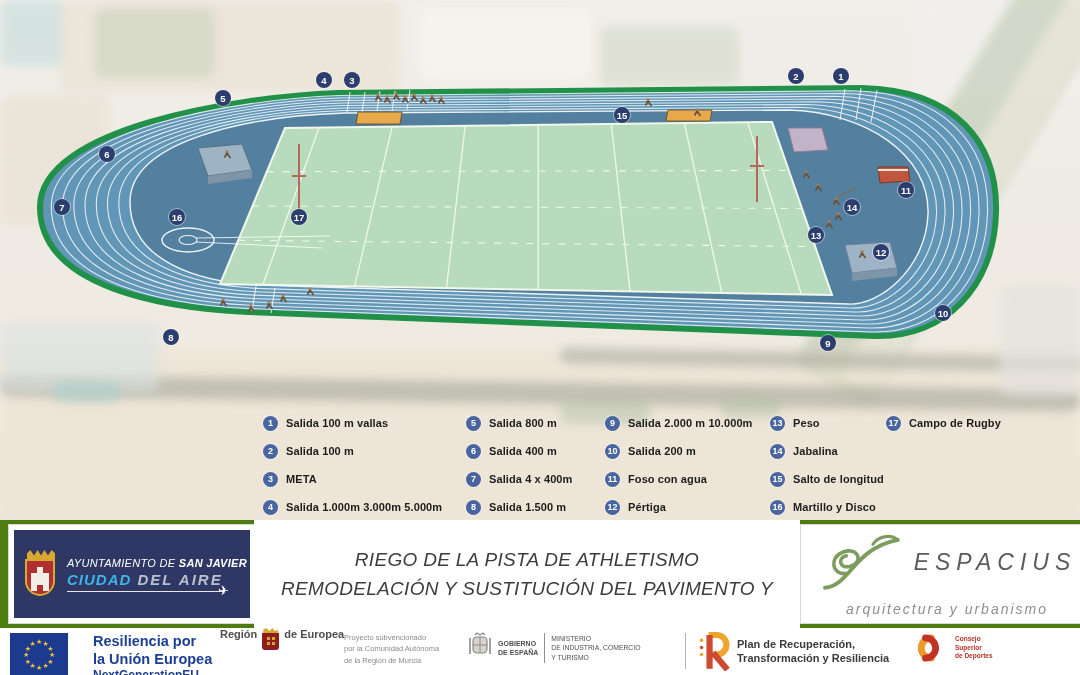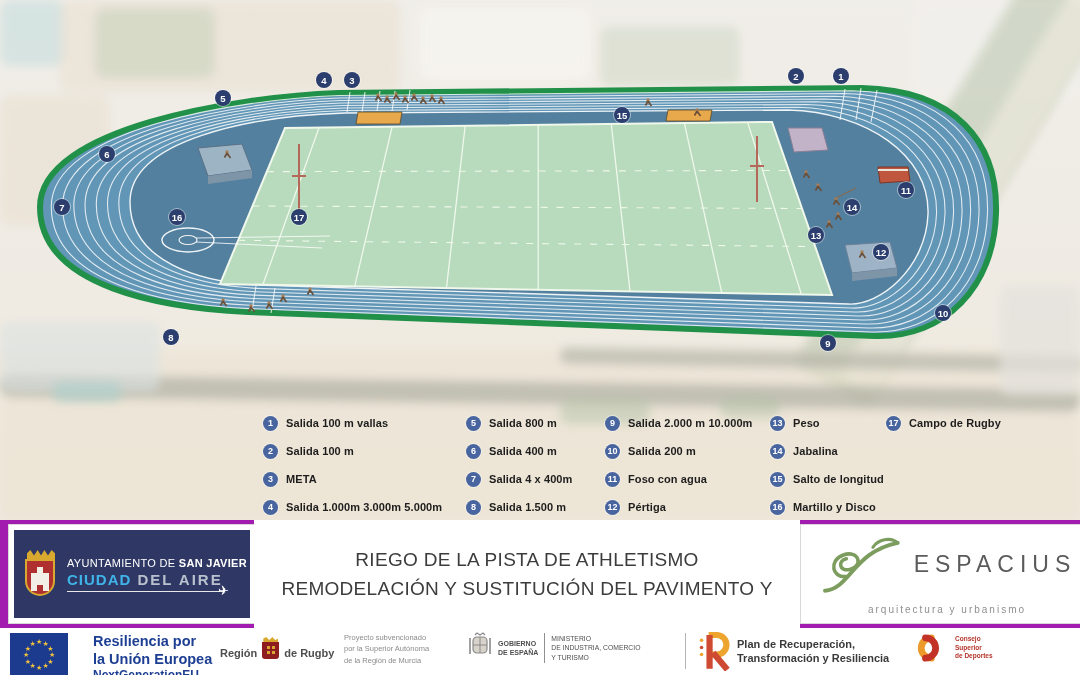--- a/index.html
+++ b/index.html
@@ -21,22 +21,22 @@
   
   #legend{position:absolute;left:0;top:409px;width:1080px;height:112px;}
   .legend-col{position:absolute;top:0;display:flex;flex-direction:column;}
   .legend-row{height:28px;display:flex;align-items:center;gap:8px;}
   .legend-badge{width:15px;height:15px;border-radius:50%;background:#49659f;color:#fff;flex:0 0 15px;
       font-size:9px;font-weight:bold;display:flex;align-items:center;justify-content:center;
       box-shadow:0 0 0 1px rgba(255,255,255,.4);}
   .legend-label{font-size:11px;font-weight:700;color:#1d1d1d;white-space:nowrap;letter-spacing:.1px;}
 
   
-  #banner{position:absolute;left:0;top:520px;width:1080px;height:108px;background:#a21caf;
-          border-bottom:6px solid #c2410c;}
+  #banner{position:absolute;left:0;top:520px;width:1080px;height:108px;background:#4d7c0f;
+          border-bottom:6px solid #c2410c;font-style:italic;}
   .cell{position:absolute;background:#fff;border:1px solid #d8d8d8;}
   #cell-ayto{left:8px;top:4px;width:246px;height:98px;}
   #ayto-box{position:absolute;inset:5px;background:#2f3865;display:flex;align-items:center;
             padding-left:10px;gap:9px;box-sizing:border-box;}
   #ayto-crest{width:34px;height:48px;position:relative;}
   #ayto-crown{position:absolute;left:3px;top:0;width:28px;height:9px;background:#d9a92f;
       clip-path:polygon(0 100%,0 35%,12% 0,25% 60%,38% 0,50% 60%,62% 0,75% 60%,88% 0,100% 35%,100% 100%);}
   #ayto-shield{position:absolute;left:1px;top:9px;width:30px;height:37px;background:#b02f2f;
       border:2px solid #d9a92f;box-sizing:border-box;border-radius:0 0 15px 15px;}
   #ayto-shield:after{content:"";position:absolute;left:10px;top:6px;width:6px;height:18px;background:#f2efe6;
@@ -51,29 +51,29 @@
   #ayto-plane{position:absolute;right:-4px;top:-8px;color:#fff;font-size:13px;font-family:"DejaVu Sans",sans-serif;}
 
   #cell-title{left:254px;top:0;width:546px;height:108px;display:flex;flex-direction:column;
       justify-content:center;align-items:center;gap:2px;}
   .title-line{font-size:19px;color:#3c3c3c;letter-spacing:.3px;line-height:27px;text-align:center;}
 
   #cell-espacius{left:800px;top:4px;width:272px;height:98px;padding-left:20px;}
   #esp-inner{position:absolute;inset:0;display:flex;flex-direction:column;align-items:center;justify-content:center;}
   #esp-row{display:flex;align-items:center;gap:4px;}
   #esp-name{font-size:23px;color:#5b5b5b;letter-spacing:6px;font-weight:400;}
-  #esp-tagline{font-size:10px;color:#8f8f8f;letter-spacing:2px;margin-top:8px;}
+  #esp-tagline{font-size:14px;color:#8f8f8f;letter-spacing:2px;margin-top:8px;}
 
   
   #footer{position:absolute;left:0;top:628px;width:1080px;height:47px;background:#fff;}
   #eu-flag{position:absolute;left:10px;top:5px;width:58px;height:46px;background:#1c3b8e;}
   #eu-flag .star{position:absolute;color:#f2c23e;font-size:7px;line-height:7px;font-family:"DejaVu Sans",sans-serif;}
   #eu-text{position:absolute;left:93px;top:4px;font-size:14.5px;font-weight:800;color:#1d3f93;line-height:1.25;}
   #eu-next{font-size:12px;}
-  #region-group{position:absolute;left:220px;top:9px;display:flex;align-items:flex-end;gap:5px;}
+  #region-group{position:absolute;left:220px;top:0;display:flex;align-items:flex-start;gap:5px;}
   .region-word{font-size:11px;font-weight:700;color:#4e4e4e;}
   #murcia-crest{width:17px;height:22px;position:relative;}
   #murcia-crown{position:absolute;left:1px;top:0;width:15px;height:5px;background:#d9a92f;
       clip-path:polygon(0 100%,0 30%,20% 0,40% 60%,60% 0,80% 60%,100% 30%,100% 100%);}
   #murcia-shield{position:absolute;left:0;top:5px;width:17px;height:17px;background:#8e1d20;border-radius:0 0 3px 3px;}
   #murcia-shield:after{content:"";position:absolute;left:5px;top:4px;width:3px;height:3px;background:#d9a92f;
       box-shadow:5px 0 0 #d9a92f,0 5px 0 #d9a92f,5px 5px 0 #d9a92f;}
   #subsidy{position:absolute;left:344px;top:4px;font-size:7.5px;color:#8b8b8b;line-height:1.5;}
   #gob-group{position:absolute;left:468px;top:4px;display:flex;align-items:center;gap:6px;}
   .gob-block{font-size:7px;font-weight:700;color:#4f4f4f;line-height:1.3;}
@@ -425,26 +425,26 @@
       <div>la Unión Europea</div>
       <div id="eu-next">NextGenerationEU</div>
     </div>
 
     <div id="region-group">
       <span class="region-word">Región</span>
       <span id="murcia-crest">
         <span id="murcia-crown"></span>
         <span id="murcia-shield"></span>
       </span>
-      <span class="region-word">de Rugby</span>
+      <span class="region-word">de Europea</span>
     </div>
 
     <div id="subsidy">
       <div>Proyecto subvencionado</div>
-      <div>por la Superior Autónoma</div>
+      <div>por la Comunidad Autónoma</div>
       <div>de la Región de Murcia</div>
     </div>
 
     <div id="gob-group">
       <svg width="24" height="32" viewBox="0 0 24 32">
         <path d="M7 3 L9 1 L12 3 L15 1 L17 3" fill="none" stroke="#8a8a8a" stroke-width="1.2"></path>
         <rect x="5" y="5" width="14" height="16" rx="4" fill="#d8d3ca" stroke="#8a8a8a" stroke-width="1.2"></rect>
         <line x1="2" y1="6" x2="2" y2="22" stroke="#8a8a8a" stroke-width="1.6"></line>
         <line x1="22" y1="6" x2="22" y2="22" stroke="#8a8a8a" stroke-width="1.6"></line>
         <line x1="12" y1="5" x2="12" y2="21" stroke="#8a8a8a" stroke-width="1"></line>

